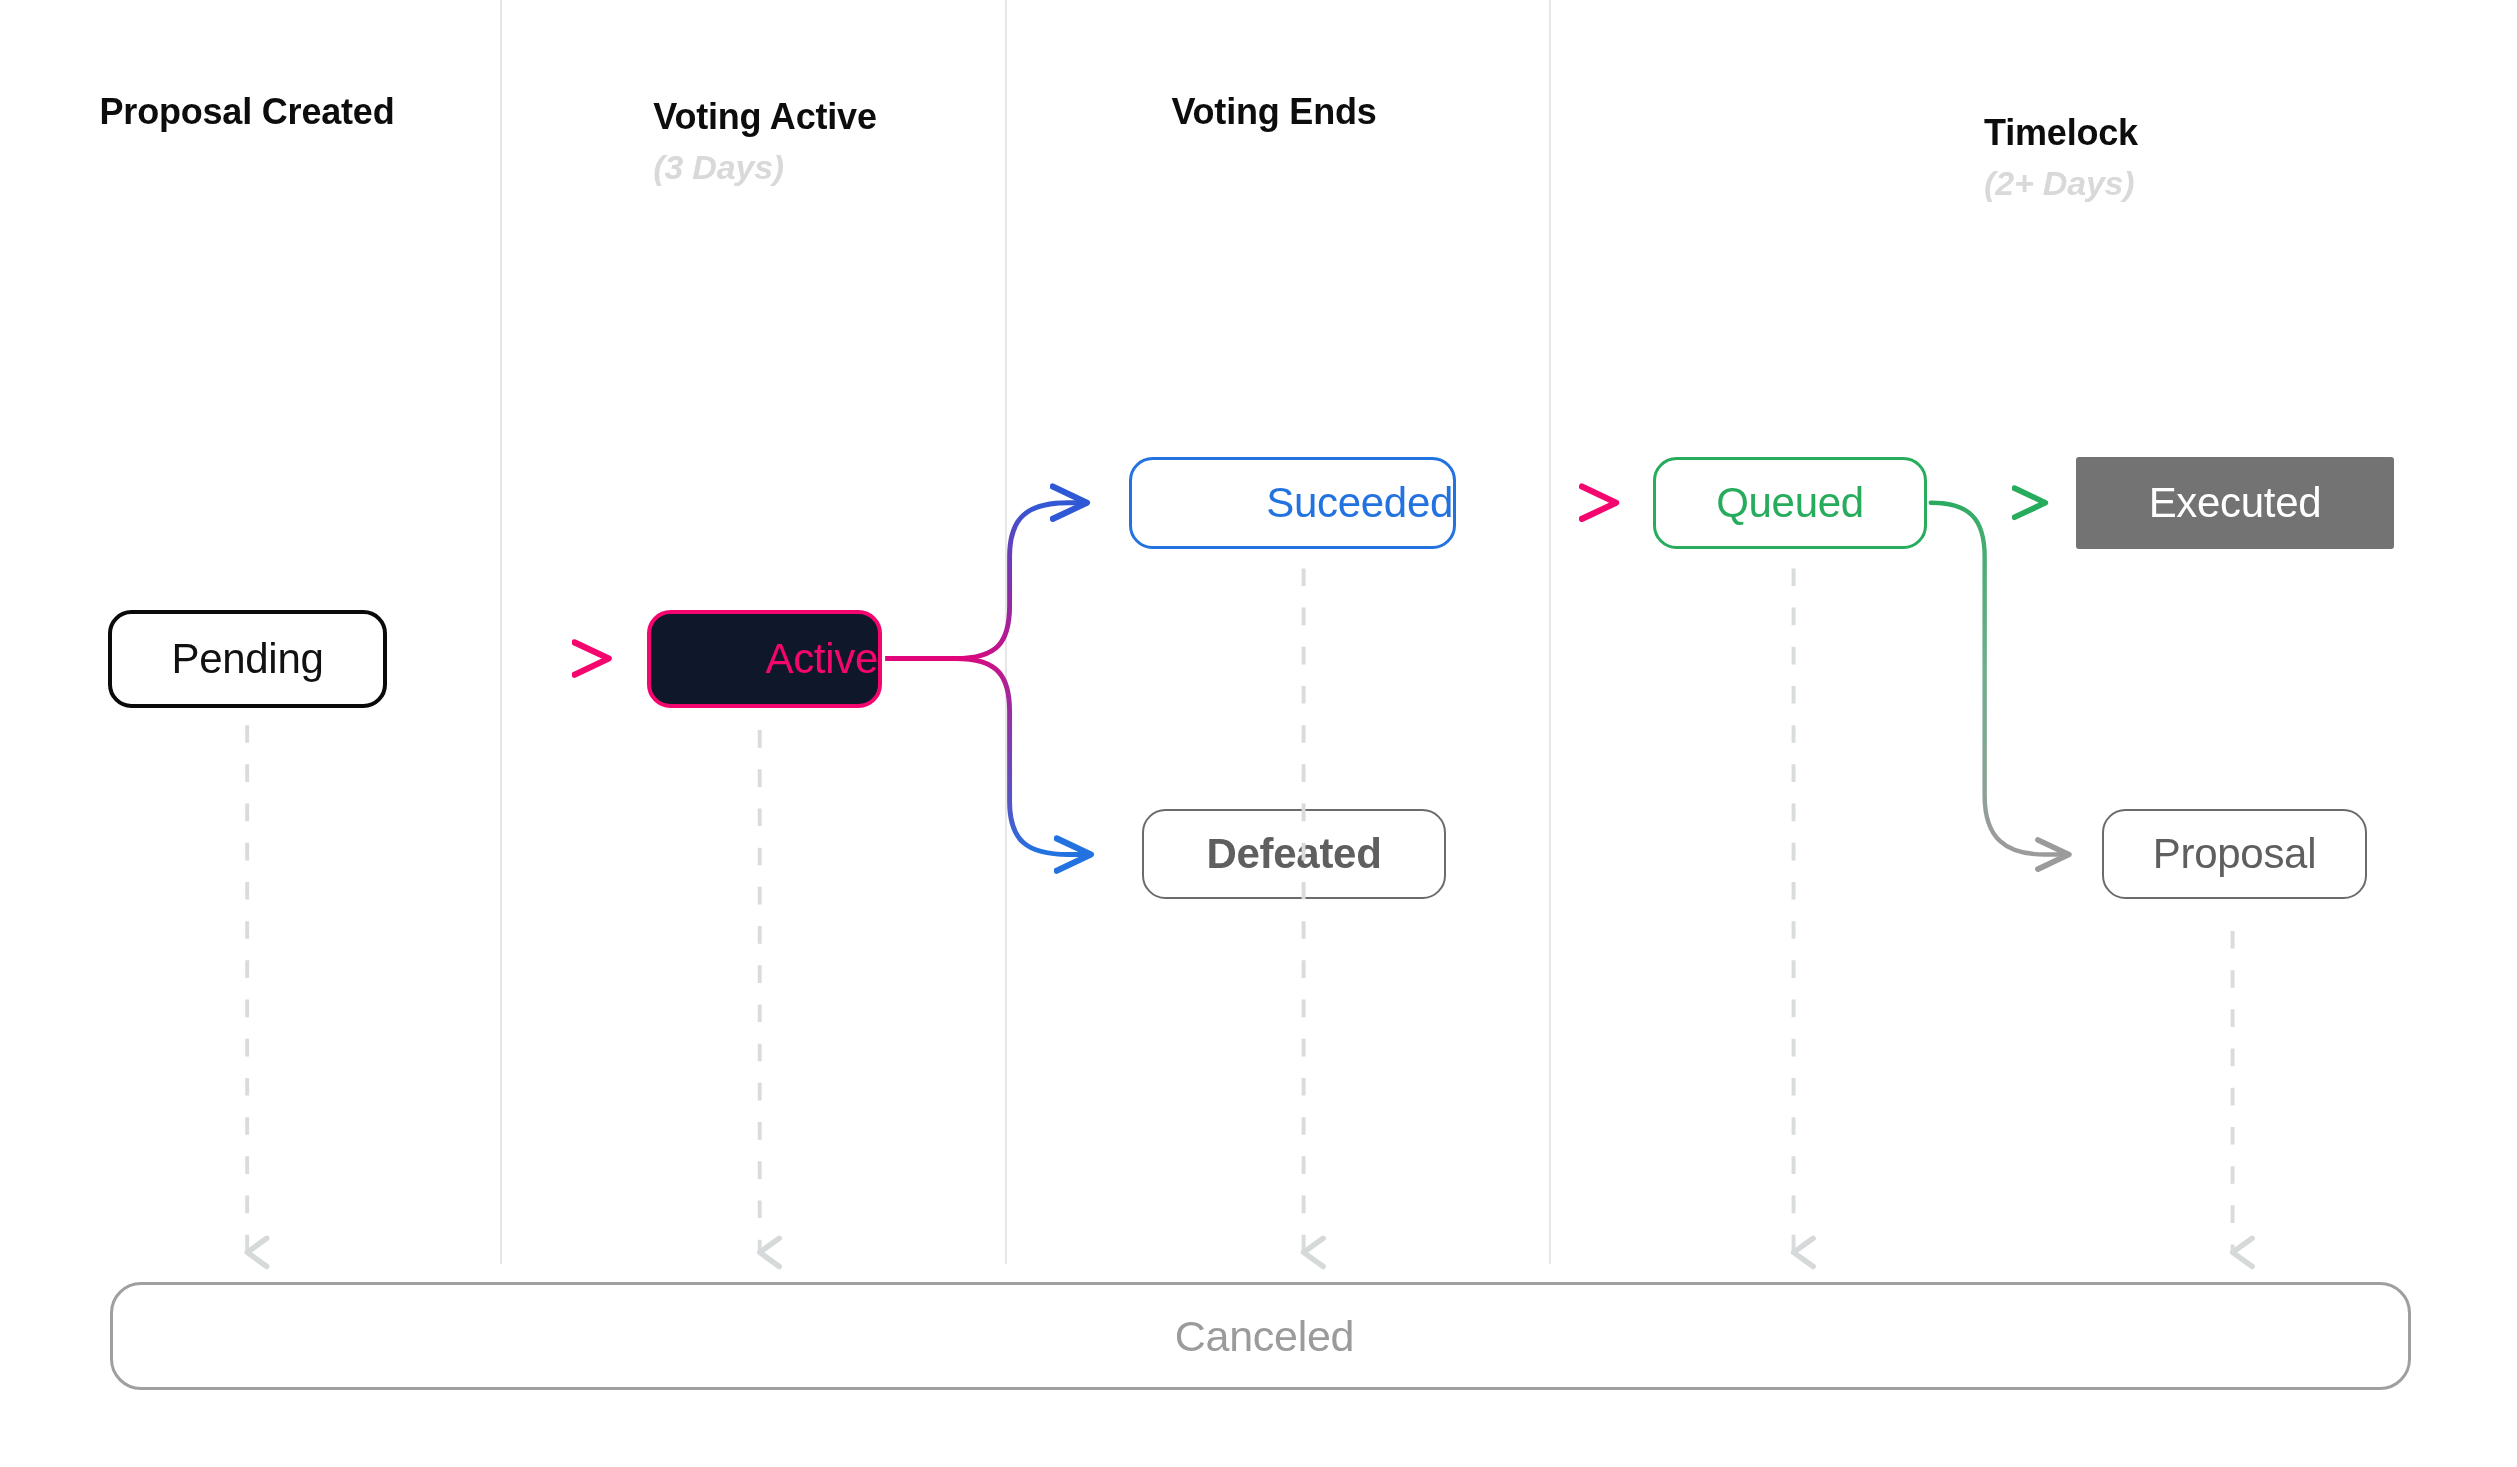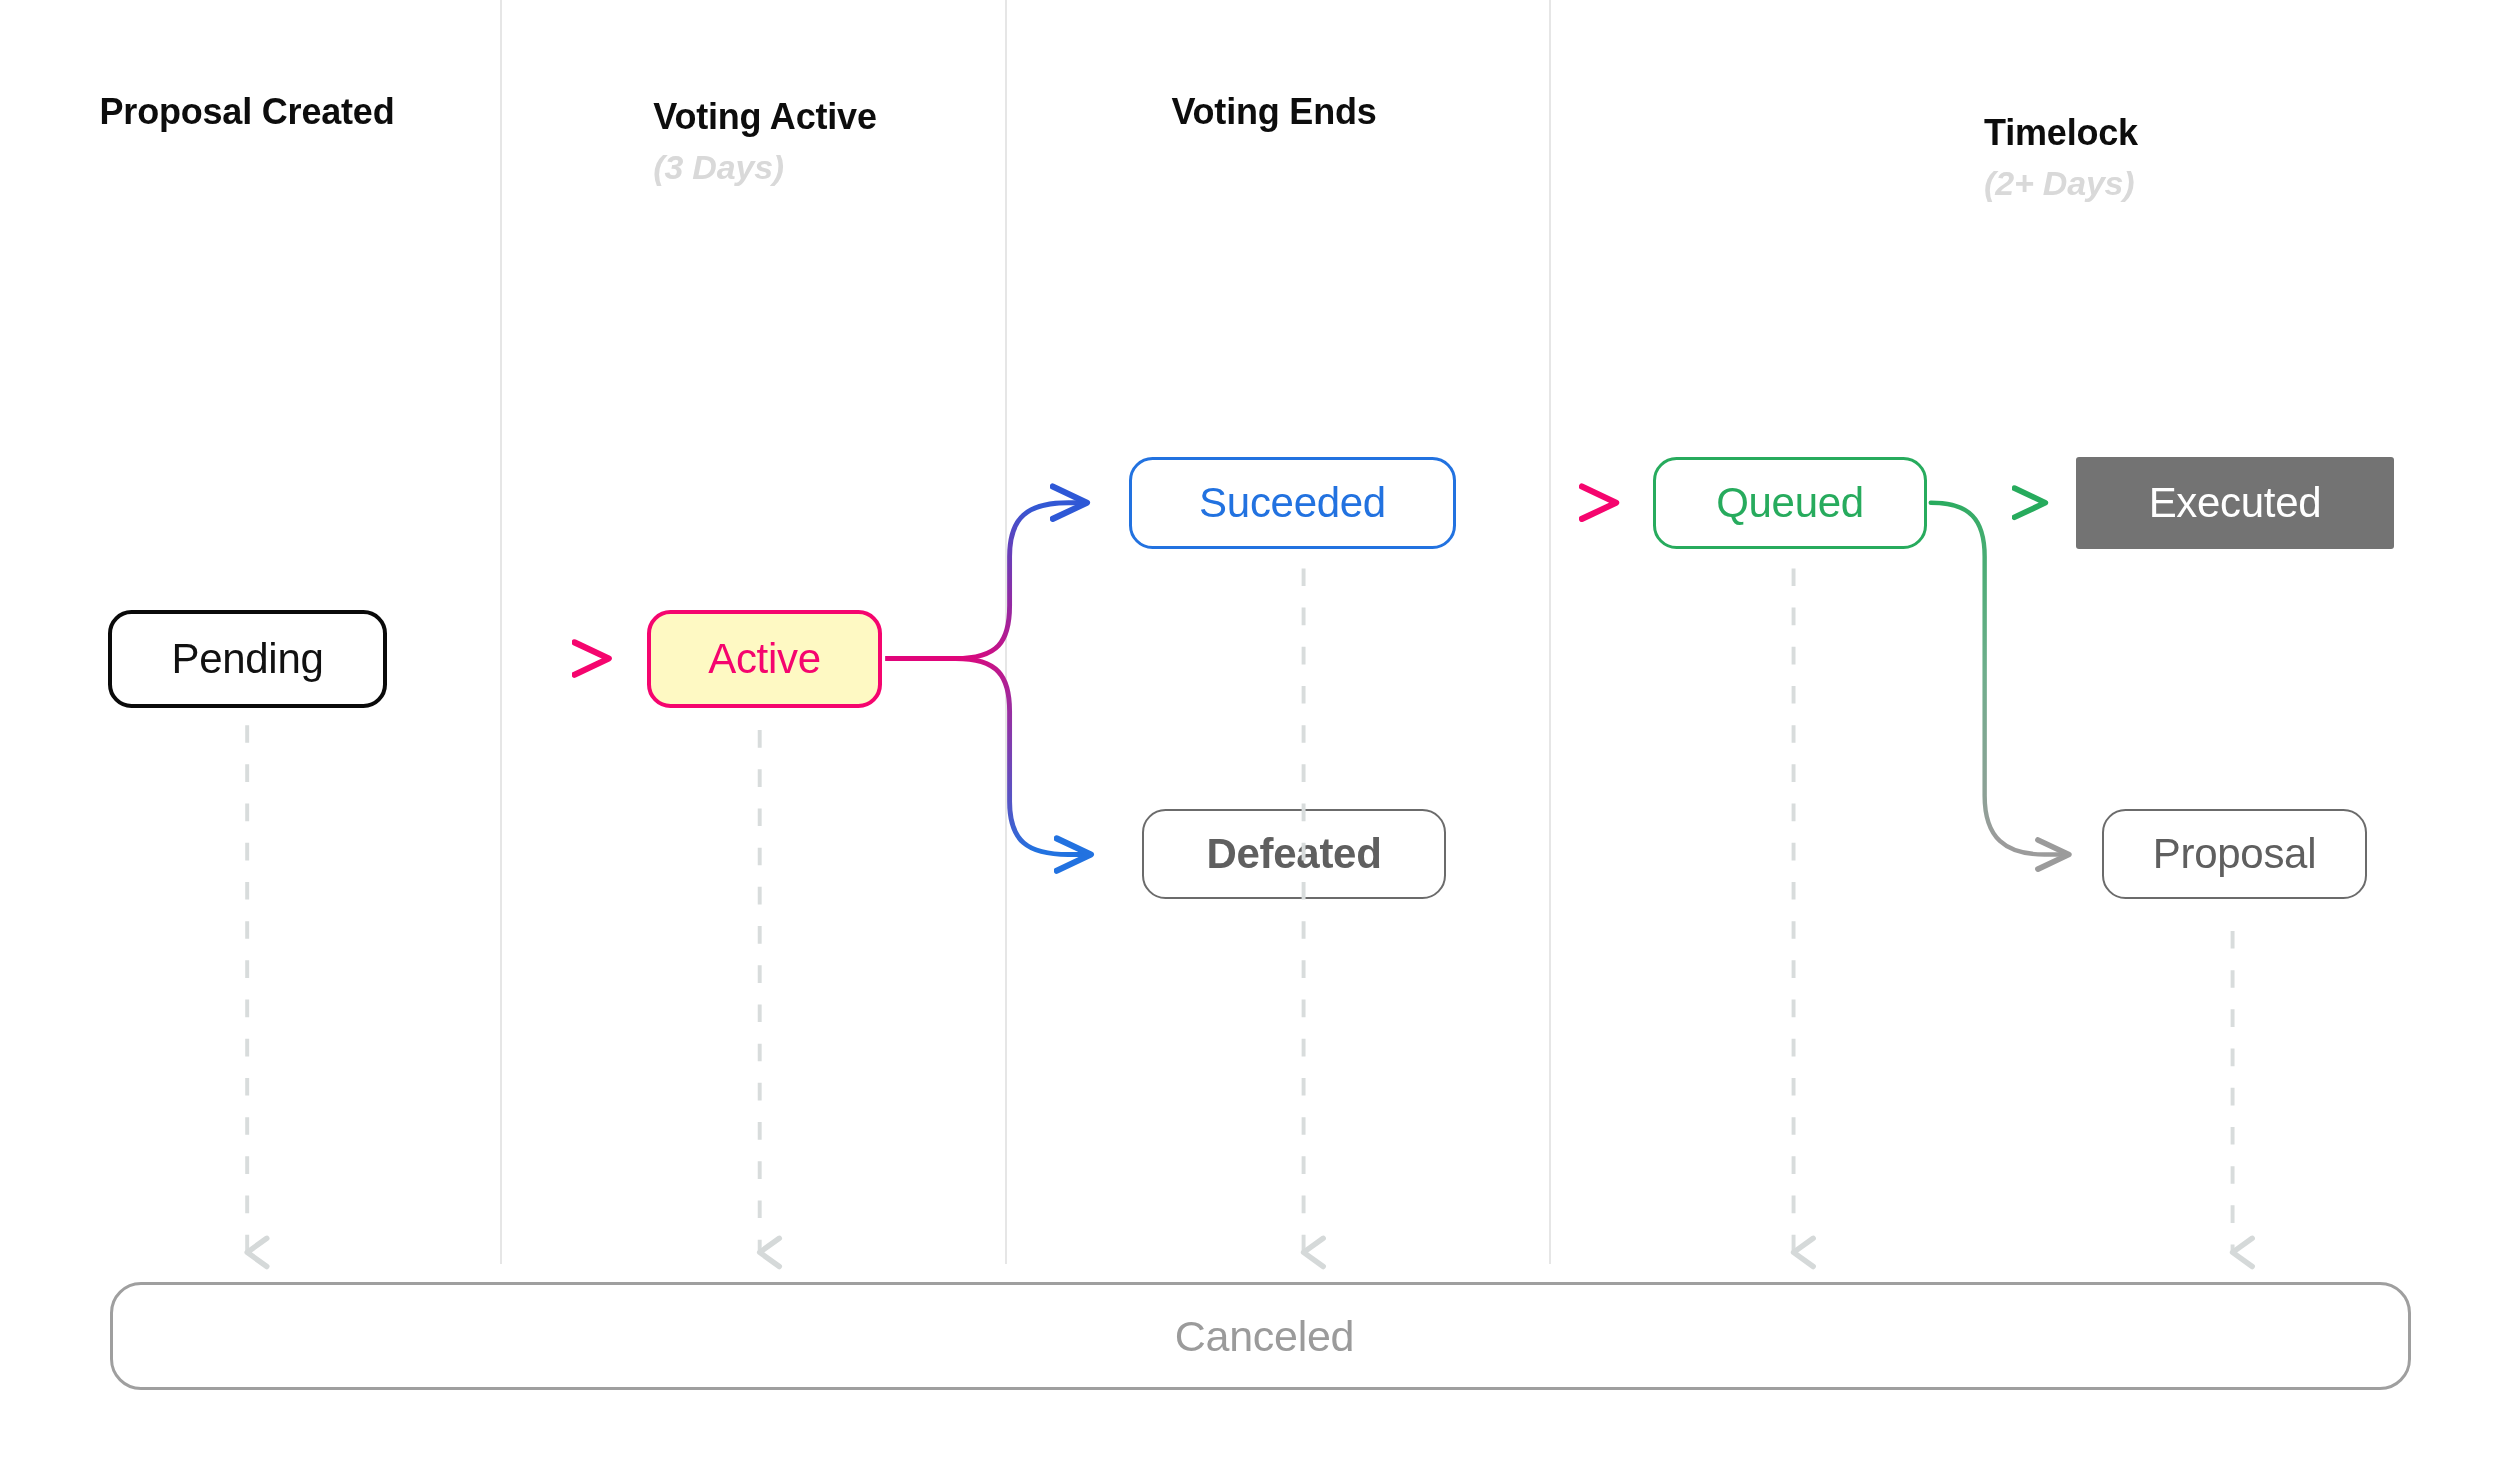--- a/index.html
+++ b/index.html
@@ -63,22 +63,23 @@
     z-index:6;
   }
   .node.pending{
     border-color:#0a0a0a;
     color:#111111;
     border-width:4.9px;
   }
   .node.active{
     border-color:#f5056e;
     color:#f5056e;
-    background:#fef9c3;
+    background:#0f172a;
     border-width:4.9px;
+    justify-content:flex-end;
   }
   .node.suceeded{
     border-color:#2272e0;
     color:#2272e0;
     border-width:3.9px;
   }
   .node.queued{
     border-color:#27ab5d;
     color:#27ab5d;
     border-width:3.9px;
@@ -224,21 +225,21 @@
   </svg>
 
   <div class="node pending" style="left:108px;top:610px;width:279px;height:98px;">
     <span>Pending</span>
   </div>
 
   <div class="node active" style="left:647px;top:610px;width:235px;height:98px;">
     <span>Active</span>
   </div>
 
-  <div class="node suceeded" style="left:1129px;top:457px;width:327px;height:92px;">
+  <div class="node suceeded" style="left:1129px;top:457px;width:327px;height:92px;justify-content:flex-end;">
     <span>Suceeded</span>
   </div>
 
   <div class="node queued" style="left:1653px;top:457px;width:274px;height:92px;">
     <span>Queued</span>
   </div>
 
   <div class="node executed" style="left:2076px;top:457px;width:318px;height:92px;">
     <span>Executed</span>
   </div>

